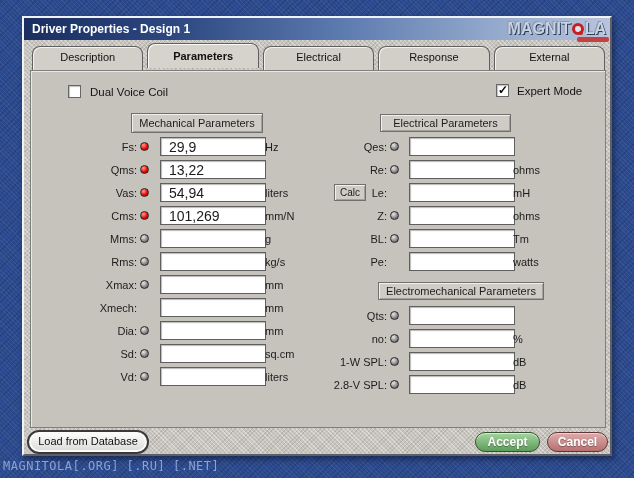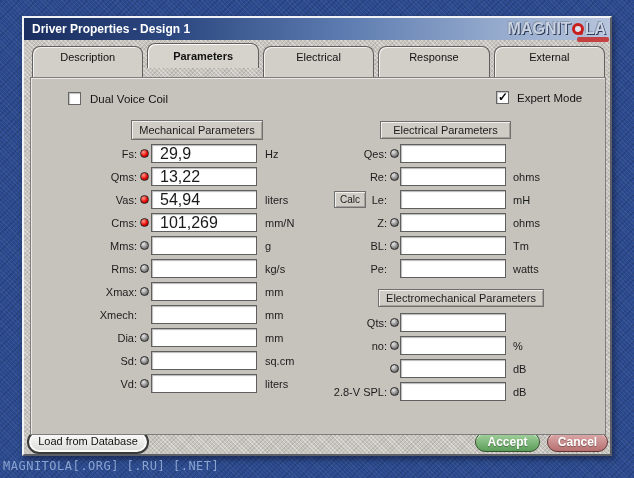--- a/index.html
+++ b/index.html
@@ -48,39 +48,39 @@
     flex:1;box-sizing:border-box;height:37px;line-height:20px;text-align:center;
     font-size:11px;color:#111;background:#d2cfc8;
     border:1px solid #606060;border-bottom:none;border-radius:8px 8px 0 0;
     box-shadow:inset 1px 1px 0 #f3f2ef;cursor:default;
   }
   .tab.active{
     font-weight:bold;height:25px;margin-top:-3px;line-height:24px;
     position:relative;z-index:2;background:#d6d3cc;box-shadow:inset 1px 1px 0 #fbfaf8;
   }
   .panel{
-    position:absolute;left:6px;top:59px;width:576px;height:358px;box-sizing:border-box;
+    position:absolute;left:6px;top:52px;width:576px;height:358px;box-sizing:border-box;
     background:#c6c3bd;border:1px solid #7e7e7e;
     box-shadow:inset 1px 1px 0 #eae8e4;z-index:1;
   }
   .rows{position:absolute;left:0;top:0;width:100%;height:100%;}
   .prow{position:absolute;left:0;width:100%;height:20px;}
   .f-label{position:absolute;top:4px;font-size:11px;color:#1c1c1c;text-align:right;white-space:nowrap;}
   .col-l .f-label{left:0;width:106px;}
   .col-r .f-label{left:240px;width:116px;}
   .led{position:absolute;top:5px;width:9px;height:9px;border-radius:50%;box-sizing:border-box;border:1px solid #2a2a2a;}
   .col-l .led{left:109px;}
   .col-r .led{left:359px;}
   .led.red{background:radial-gradient(circle at 35% 30%, #ff8474 10%, #e40000 60%, #9d0000 100%);}
   .led.gray{background:radial-gradient(circle at 35% 30%, #d9d9d9 10%, #7d7d7d 65%, #565656 100%);}
   .f-input{
     position:absolute;top:0;height:19px;box-sizing:border-box;background:#fff;
     border:1px solid #5f5f5f;box-shadow:inset 1px 1px 1px rgba(0,0,0,.28);
-    font-family:"Liberation Sans",sans-serif;font-size:16px;color:#1a1a1a;
-    padding:0 4px 0 8px;outline:none;
+    font-family:"Liberation Sans",sans-serif;font-size:14px;color:#1a1a1a;
+    padding:0 4px 0 8px;outline:none;margin-left:9px;
   }
   .col-l .f-input{left:120px;width:106px;}
   .col-r .f-input{left:369px;width:106px;}
   .f-unit{position:absolute;top:4px;font-size:11px;color:#1c1c1c;white-space:nowrap;}
   .col-l .f-unit{left:234px;}
   .col-r .f-unit{left:482px;}
   .group-btn{
     position:absolute;box-sizing:border-box;background:#cfccc5;
     border:1px solid #6f6f6f;
     box-shadow:inset 1px 1px 0 #f1f0ed, inset -1px -1px 0 #a39f99;
@@ -268,20 +268,21 @@
           <span class="led gray"></span>
           <input type="text" class="f-input" value="" style="">
         </div>
         <div class="prow" style="top: 258px;">
           <span class="f-label">no:</span>
           <span class="led gray"></span>
           <input type="text" class="f-input" value="" style="">
           <span class="f-unit">%</span>
         </div>
         <div class="prow" style="top: 281px;">
+          <span class="f-label">1-W SPL:</span>
           <span class="led gray"></span>
           <input type="text" class="f-input" value="" style="">
           <span class="f-unit">dB</span>
         </div>
         <div class="prow" style="top: 304px;">
           <span class="f-label">2.8-V SPL:</span>
           <span class="led gray"></span>
           <input type="text" class="f-input" value="" style="">
           <span class="f-unit">dB</span>
         </div>

